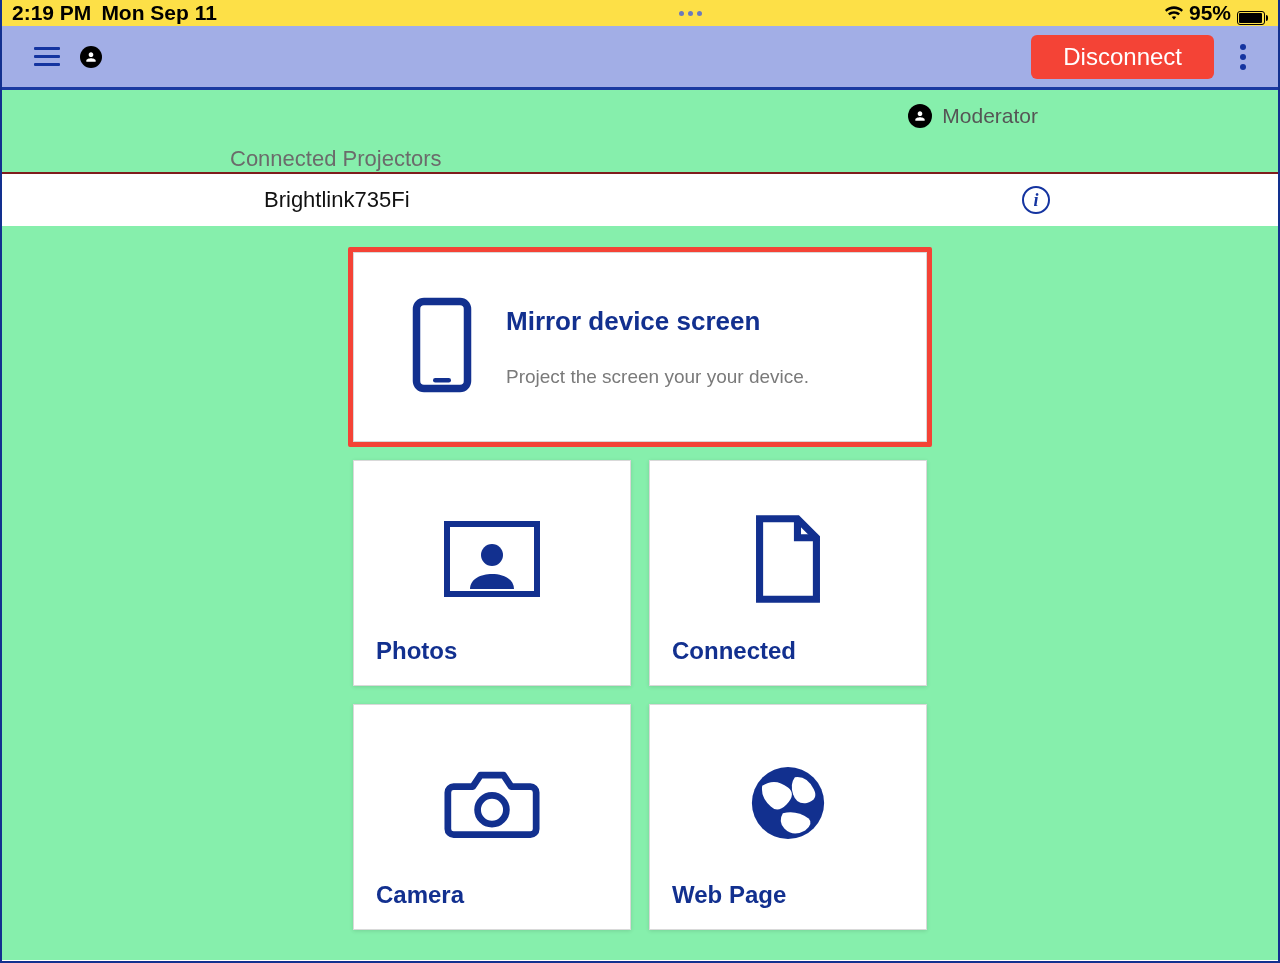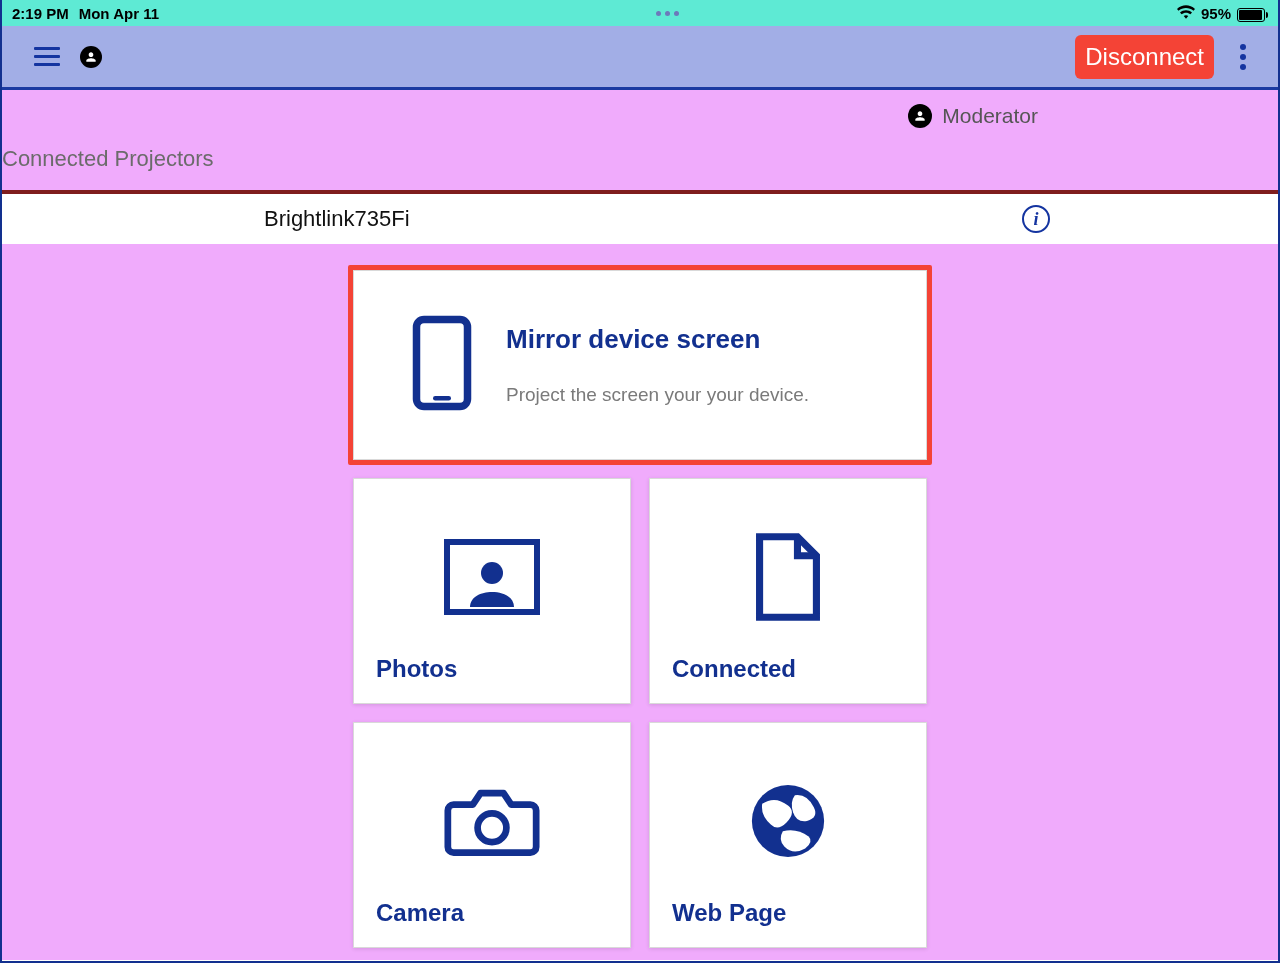--- a/index.html
+++ b/index.html
@@ -2,26 +2,26 @@
 <html><head>
 <meta charset="utf-8">
 <style>
   * { box-sizing: border-box; margin: 0; padding: 0; }
   html, body { width: 1280px; height: 963px; font-family: -apple-system, Helvetica, Arial, sans-serif; }
   body { background: #fff; border: 2px solid #12308f; border-top: none; overflow: hidden; }
 
   
   .status-bar {
     height: 26px;
-    background: #5eead4;
+    background: #fde047;
     display: flex;
     align-items: center;
     justify-content: space-between;
     padding: 0 10px;
-    font-size: 15px;
+    font-size: 21px;
     font-weight: 600;
     color: #000;
   }
   .status-left { display: flex; gap: 10px; align-items: center; }
   .status-center { display:flex; gap:4px; color:#5d6aa8; }
   .status-center .dot { width:5px; height:5px; border-radius:50%; background:#6c79bb; }
   .status-right { display: flex; align-items: flex-end; gap: 6px; }
   .battery { display:inline-flex; align-items:center; }
   .battery-body { width:28px; height:14px; border:1.5px solid #000; border-radius:3px; position:relative; }
   .battery-fill { position:absolute; left:1px; top:1px; bottom:1px; width:23px; background:#000; border-radius:1px;}
@@ -38,36 +38,36 @@
     border-bottom: 3px solid #1b3aa1;
   }
   .header-left { display:flex; align-items:center; gap:20px; }
   .hamburger { display:flex; flex-direction:column; gap:5px; cursor:pointer; }
   .hamburger span { width:26px; height:3px; background:#1434a0; border-radius:1px; }
   .person-badge { width:22px; height:22px; border-radius:50%; background:#000; display:flex; align-items:center; justify-content:center; }
   .person-badge svg { width:14px; height:14px; fill:#fff; }
   .header-right { display:flex; align-items:center; gap:22px; }
   .disconnect-btn {
     background:#F44336; color:#fff; border:none; border-radius:6px;
-    font-size:24px; padding:8px 10px; cursor:pointer;
+    font-size:24px; padding:8px 32px; cursor:pointer;
   }
   .kebab { display:flex; flex-direction:column; gap:4px; cursor:pointer; padding:4px;}
   .kebab span { width:6px; height:6px; border-radius:50%; background:#1434a0; }
 
   
-  .main { background:#f0abfc; height: calc(963px - 26px - 64px - 3px); overflow:hidden; }
+  .main { background:#86efac; height: calc(963px - 26px - 64px - 3px); overflow:hidden; }
   .mod-row { height:52px; display:flex; align-items:center; justify-content:flex-end; padding-right:240px; gap:10px; }
   .mod-row .person-badge { width:24px; height:24px; }
   .mod-label { font-size:21px; color:#555; }
 
-  .section-title { font-size:22px; color:#6b6b6b; margin-top:4px; margin-bottom:18px; }
+  .section-title { font-size:22px; color:#6b6b6b; padding-left:228px; margin-top:4px; }
 
   .projector-row {
     background:#fff; height:54px; display:flex; align-items:center;
-    border-top:4px solid #7f1d1d;
+    border-top:2px solid #7f1d1d;
     padding:0 228px 0 262px;
     justify-content:space-between;
   }
   .projector-name { font-size:22px; color:#111; }
   .info-icon { width:28px; height:28px; border:2px solid #1434a0; border-radius:50%; color:#1434a0; display:flex; align-items:center; justify-content:center; font-weight:bold; cursor:pointer; font-family: Georgia, serif; font-style:italic; font-size:18px;}
 
   .cards { padding: 26px 0 0 0; display:flex; flex-direction:column; align-items:center; gap:18px; }
 
   .card {
     background:#fff; border:1px solid #d9d9d9;
@@ -90,21 +90,21 @@
 
   svg .brand-stroke { stroke:#12308f; }
   svg .brand-fill { fill:#12308f; }
 </style>
 </head>
 <body>
 
 <div class="status-bar">
   <div class="status-left">
     <span>2:19 PM</span>
-    <span>Mon Apr 11</span>
+    <span>Mon Sep 11</span>
   </div>
   <div class="status-center">
     <span class="dot"></span>
       <span class="dot"></span>
       <span class="dot"></span>
   </div>
   <div class="status-right">
     <span>
       <svg width="18" height="14" viewBox="0 0 24 18">
           <path d="M12 18l-3-3.6c1.7-1.6 4.3-1.6 6 0L12 18zM4 9.6l2.1 2.5c3.3-3 8.5-3 11.8 0L20 9.6C15.5 5.5 8.5 5.5 4 9.6zM0 5l2 2.4C7.6 2.3 16.4 2.3 22 7.4L24 5C17.3-1.7 6.7-1.7 0 5z" fill="#000"></path>

